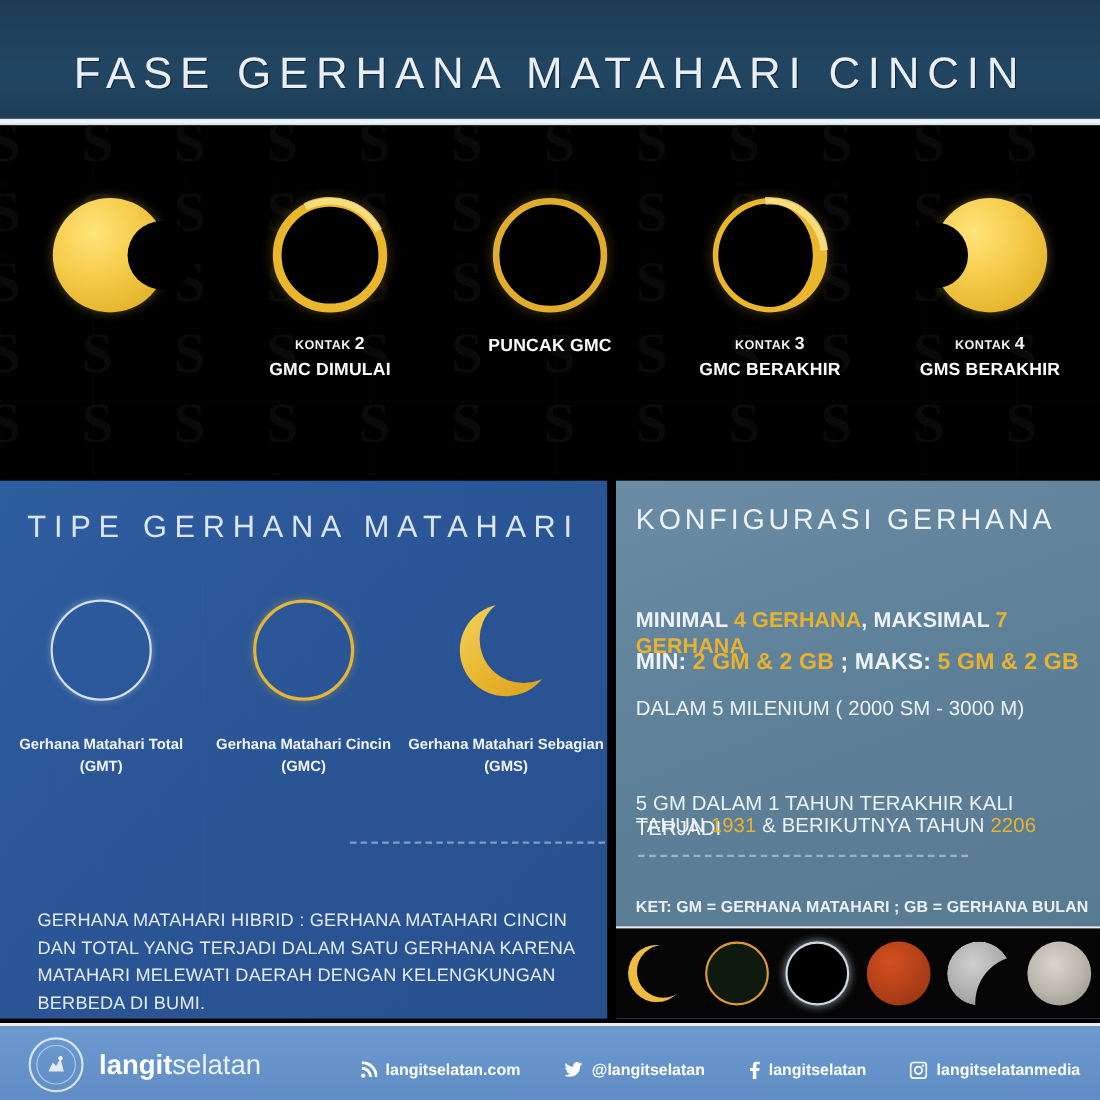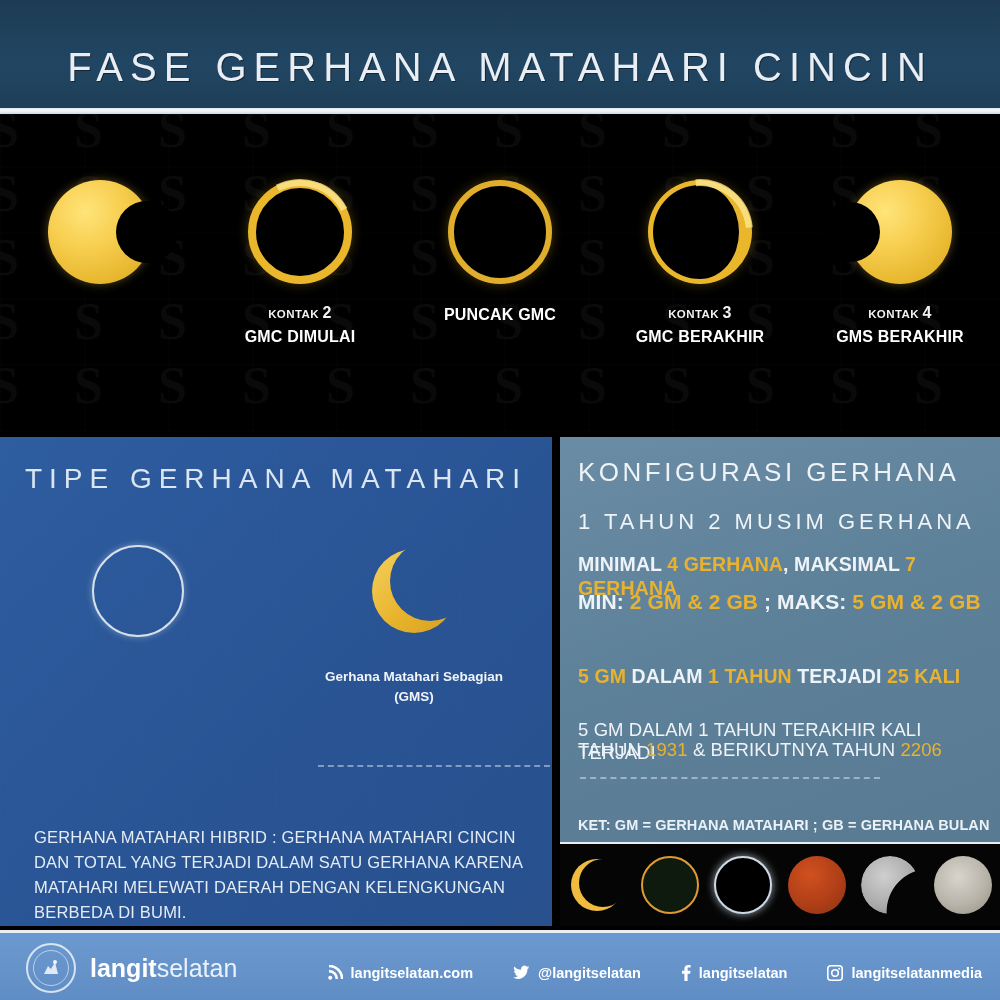--- a/index.html
+++ b/index.html
@@ -273,20 +273,33 @@
 
   <div class="left-panel">
     <div class="tex"></div>
     <div class="lp-title">TIPE GERHANA MATAHARI</div>
 
     <div class="types">
       <div class="type">
         <div class="tshape">
           <div class="t-total"></div>
         </div>
+        <div class="tlabel">
+          <div>Gerhana Matahari Total</div>
+          <div>(GMT)</div>
+        </div>
+      </div>
+      <div class="type">
+        <div class="tshape">
+          <div class="t-annular"></div>
+        </div>
+        <div class="tlabel">
+          <div>Gerhana Matahari Cincin</div>
+          <div>(GMC)</div>
+        </div>
       </div>
       <div class="type">
         <div class="tshape">
           <svg width="92" height="92" viewBox="0 0 92 92">
             <defs>
               <linearGradient id="cg" x1="0" y1="0" x2="1" y2="1">
                 <stop offset="0%" stop-color="#f5d463"></stop>
                 <stop offset="55%" stop-color="#e8b32c"></stop>
                 <stop offset="100%" stop-color="#d39d1d"></stop>
               </linearGradient>
@@ -305,34 +318,31 @@
         </div>
       </div>
     </div>
 
     <div class="dashed"></div>
     <div class="hybrid">GERHANA MATAHARI HIBRID : GERHANA MATAHARI CINCIN DAN TOTAL YANG TERJADI DALAM SATU GERHANA KARENA MATAHARI MELEWATI DAERAH DENGAN KELENGKUNGAN BERBEDA DI BUMI.</div>
   </div>
 
   <div class="right-panel">
     <div class="rp-title">KONFIGURASI GERHANA</div>
-    <div class="rp-sub">1 TAHUN 2 MUSIM GERHANA</div>
 
     <div class="rline" style="top:116px;">
       <span>MINIMAL </span><span class="hl">4 GERHANA</span><span>, MAKSIMAL </span><span class="hl">7 GERHANA</span>
     </div>
 
     <div class="rline" style="top:152px;font-size:21px;">
       <span>MIN: </span><span class="hl">2 GM &amp; 2 GB</span><span> ; MAKS: </span><span class="hl">5 GM &amp; 2 GB</span>
     </div>
 
-
-    <div class="rline" style="top:228px;">
-      <span class="hl">5 GM</span><span> DALAM </span><span class="hl">1 TAHUN</span><span> TERJADI </span><span class="hl">25 KALI</span>
-    </div>
+    <div class="rline n" style="top:196px;font-size:18.5px;">DALAM 5 MILENIUM ( 2000 SM - 3000 M)</div>
+
 
     <div class="rline n" style="top:272px;font-size:18.5px;margin-top:10px;">5 GM DALAM 1 TAHUN TERAKHIR KALI TERJADI</div>
 
     <div class="rline n" style="top:302px;font-size:18.5px;">
       <span>TAHUN </span><span class="hl">1931</span><span> &amp; BERIKUTNYA TAHUN </span><span class="hl">2206</span>
     </div>
 
     <div class="rdash" style="top:340px;left:20px;width:300px;"></div>
     <div class="ket" style="top:380px;">KET: GM = GERHANA MATAHARI ; GB = GERHANA BULAN</div>
 

